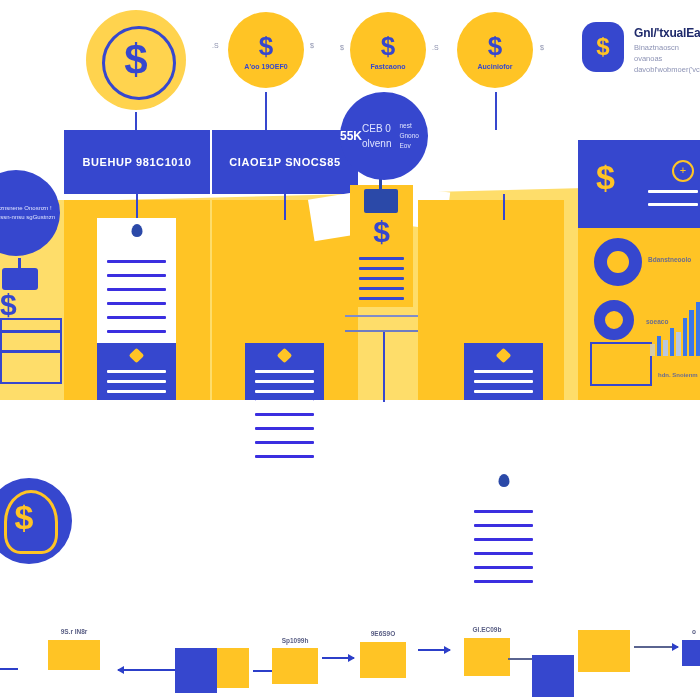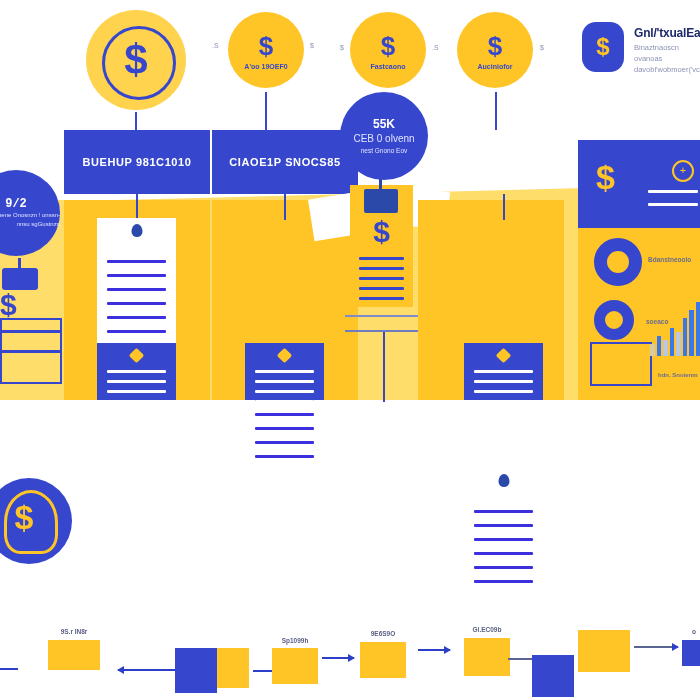--- a/index.html
+++ b/index.html
@@ -35,22 +35,22 @@
 
   .doccard{background:#fff;position:relative;}
   .doccard .pin{position:absolute;left:50%;top:6px;transform:translateX(-50%);
       width:11px;height:13px;background:#2b49a8;border-radius:50% 50% 50% 50%/60% 60% 40% 40%;}
   .line{background:#3B2FE0;height:3px;border-radius:1px;}
   .line.w{background:#fff;}
   .line.b{background:#3647CE;}
 
   .bluefoot{background:#3647CE;}
 
-  .bubble{background:#3647CE;border-radius:50%;display:flex;flex-direction:column;
-      align-items:center;justify-content:center;text-align:right;}
+  .bubble{background:#3647CE;border-radius:50%;display:flex;flex-direction:row;
+      align-items:center;justify-content:center;text-align:left;}
   .bubble .big{font-size:12px;font-weight:bold;color:#fff;filter:blur(.5px);}
   .bubble .sm{font-size:10px;color:#dfe4ff;filter:blur(.5px);line-height:1.5;}
 
   
   .flowbox{position:absolute;}
   .flowlab{position:absolute;font-size:6.5px;font-weight:bold;color:#5a5f85;filter:blur(.6px);text-align:center;}
   .arrow{position:absolute;height:2px;background:#2c3fc9;}
   .arrow:after{content:"";position:absolute;right:-1px;top:-3px;border-left:7px solid #2c3fc9;
       border-top:4px solid transparent;border-bottom:4px solid transparent;}
   .arrow.rev:after{content:"";left:-1px;right:auto;border-left:none;border-right:7px solid #2c3fc9;}

